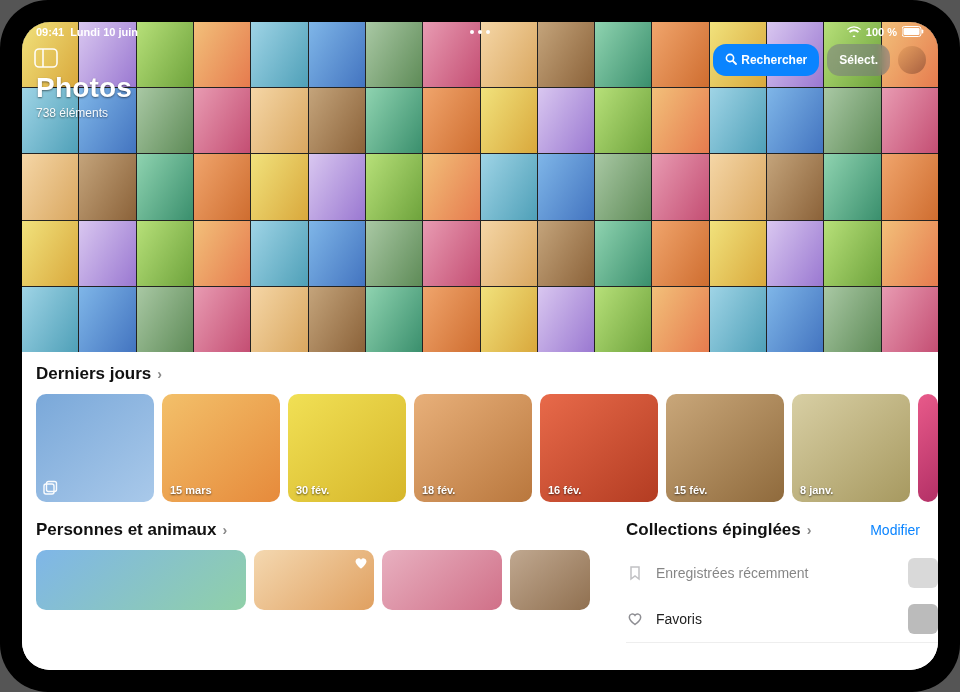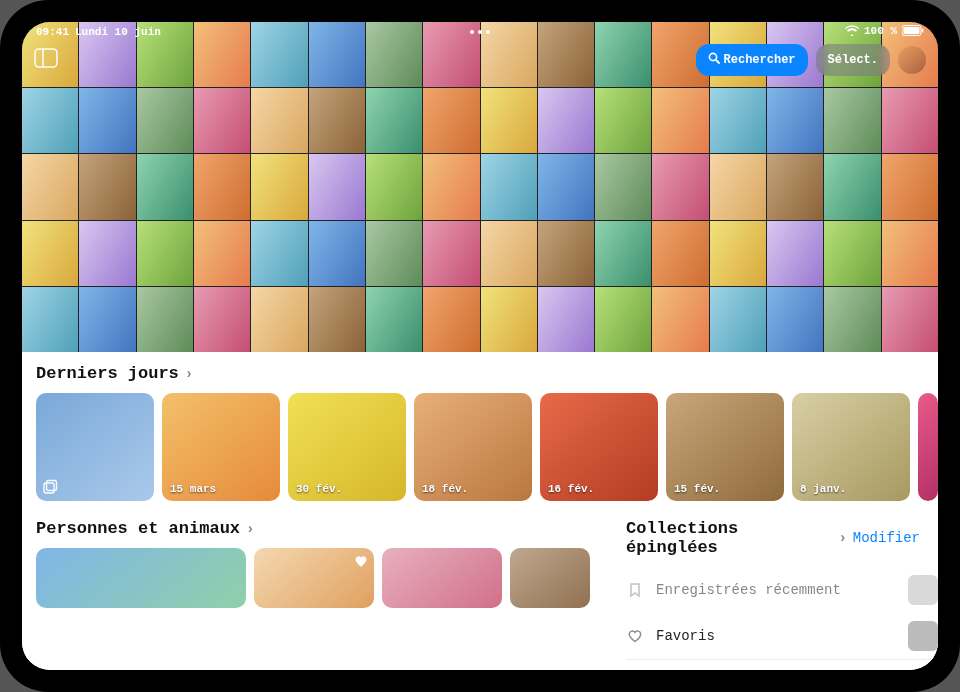--- a/index.html
+++ b/index.html
@@ -3,21 +3,20 @@
 <meta charset="utf-8">
 <style>
   * { box-sizing: border-box; margin: 0; padding: 0; }
   html, body { width: 960px; height: 692px; overflow: hidden; font-family: -apple-system, "Helvetica Neue", Arial, sans-serif; background:#555; }
   .device {
     position: relative;
     width: 960px; height: 692px;
     background: #000;
     border-radius: 48px;
     padding: 22px;
-    font-family: Liberation Mono, monospace;
   }
   .screen {
     position: relative;
     width: 100%; height: 100%;
     background: #fff;
     border-radius: 28px;
     overflow: hidden;
     display:flex; flex-direction:column;
   }
 
@@ -210,20 +209,24 @@
             </svg>
         </span>
         <span>Rechercher</span>
       </div>
       <div class="pill select">
         <span>Sélect.</span>
       </div>
       <div class="avatar"></div>
     </div>
 
+    <div class="title-block">
+      <h1>Photos</h1>
+      <div class="sub">738 éléments</div>
+    </div>
 
     <div class="grid-area" id="grid">
         <div class="thumb p3"></div>
         <div class="thumb p10"></div>
         <div class="thumb p5"></div>
         <div class="thumb p0"></div>
         <div class="thumb p7"></div>
         <div class="thumb p2"></div>
         <div class="thumb p9"></div>
         <div class="thumb p4"></div>

